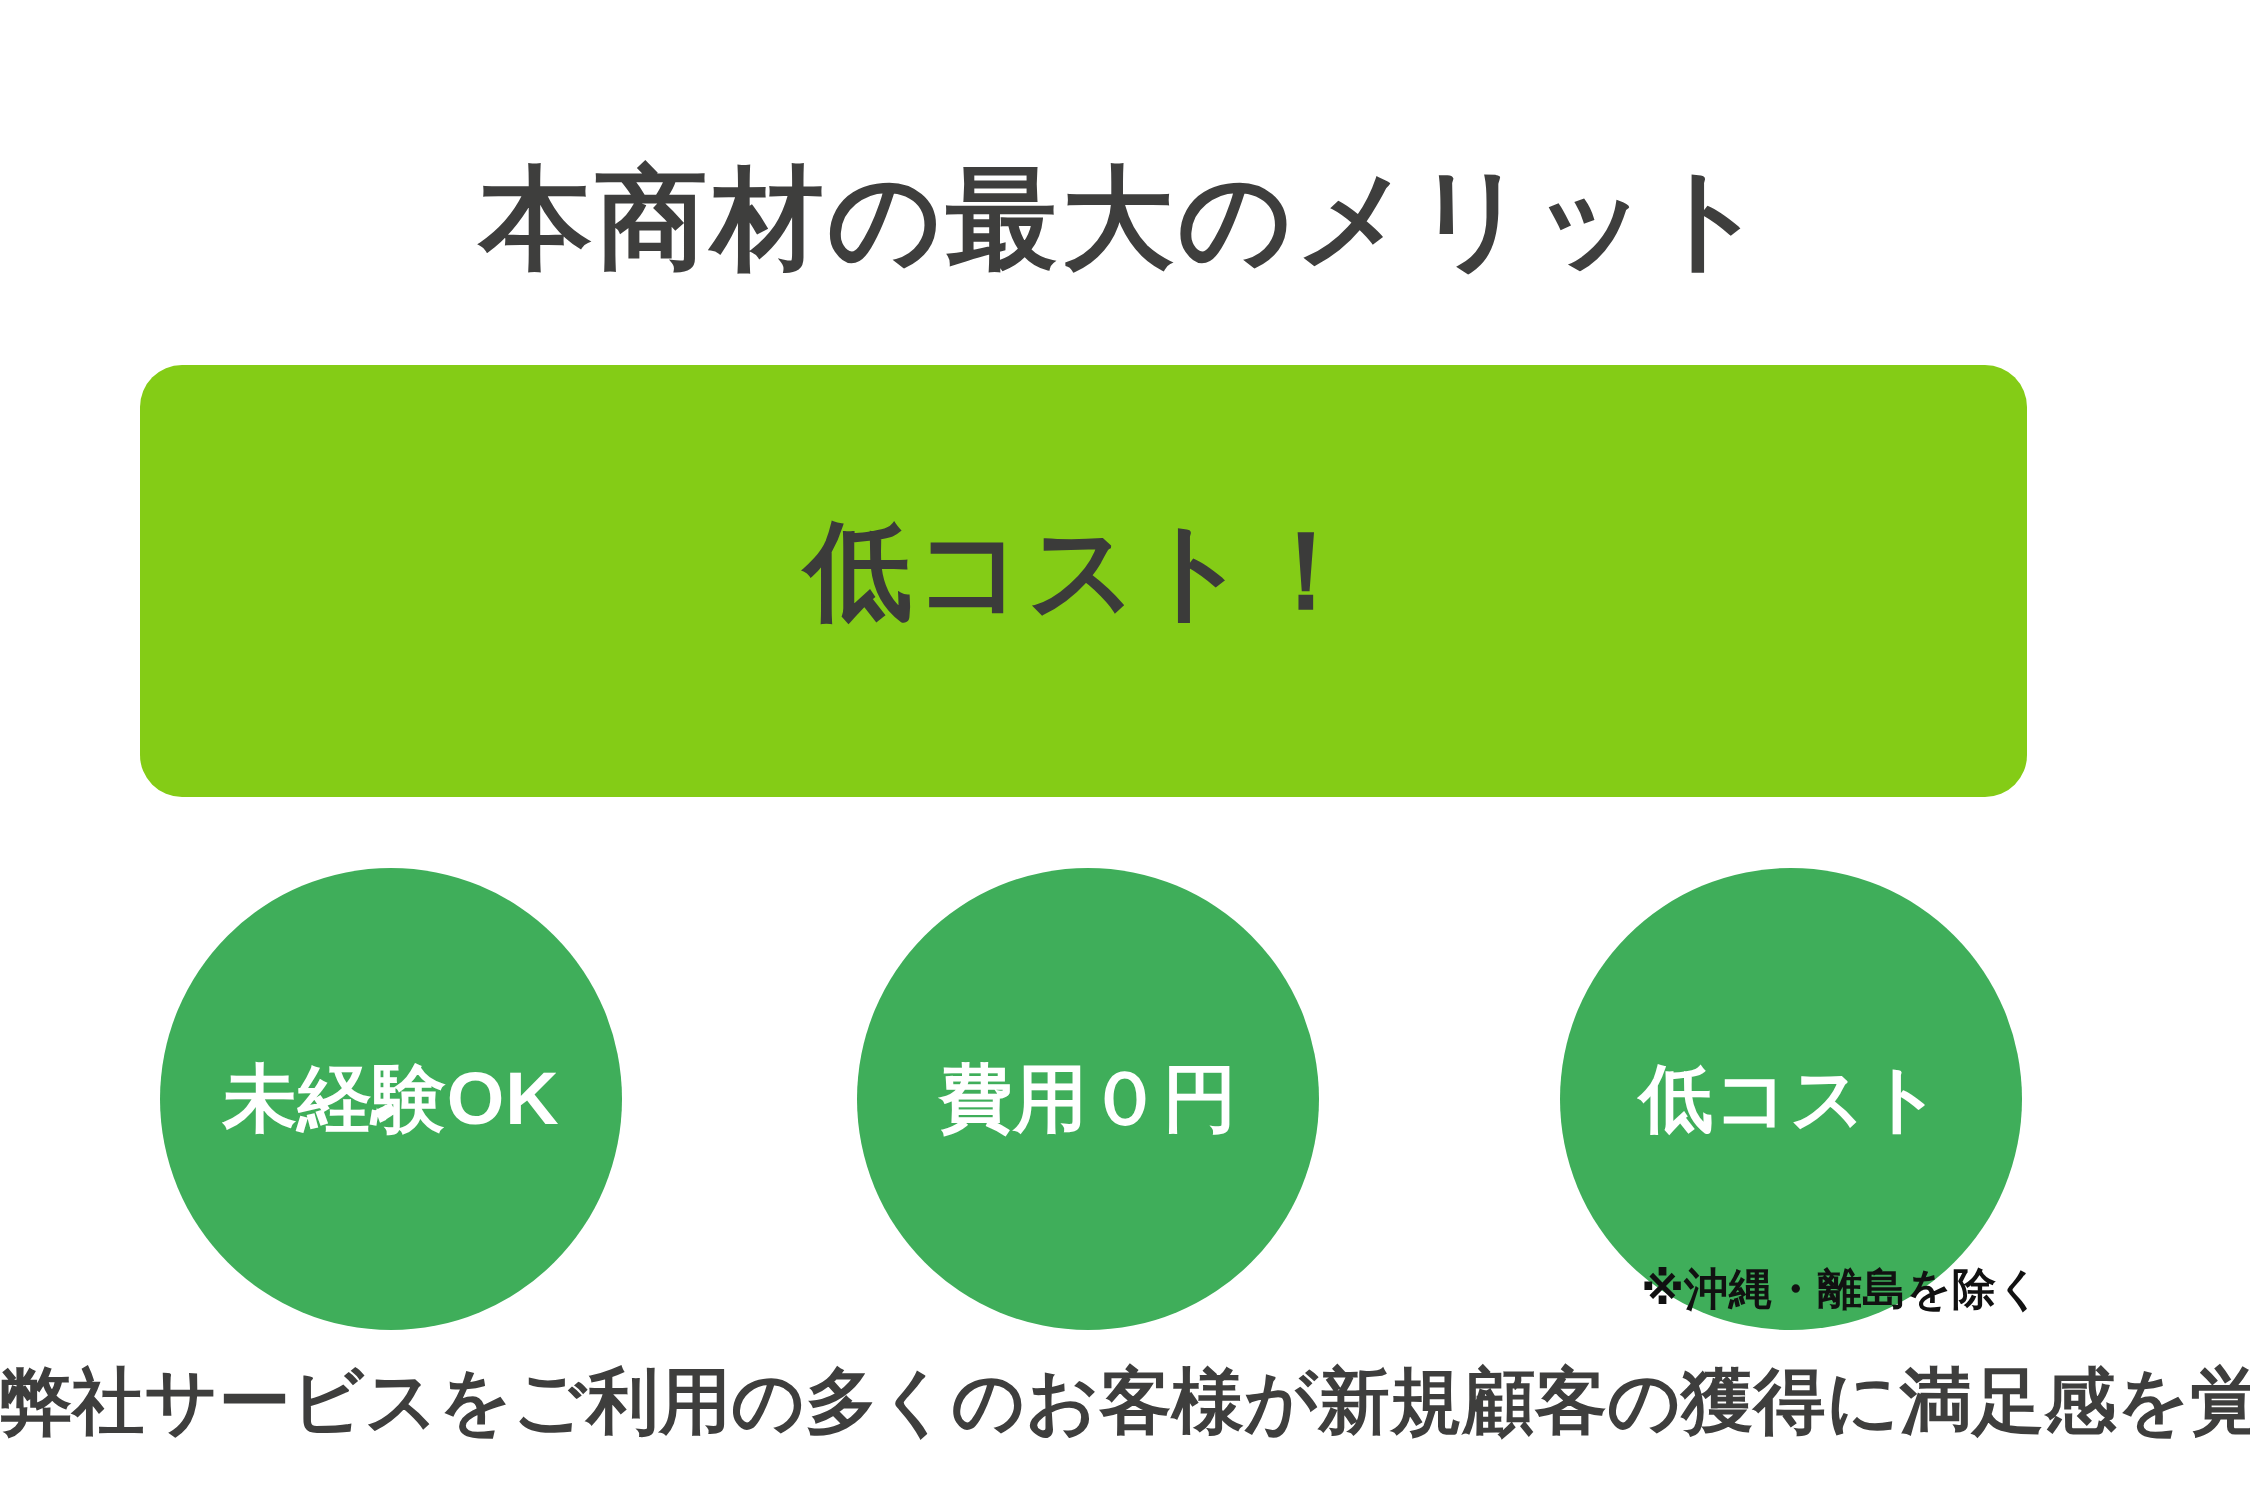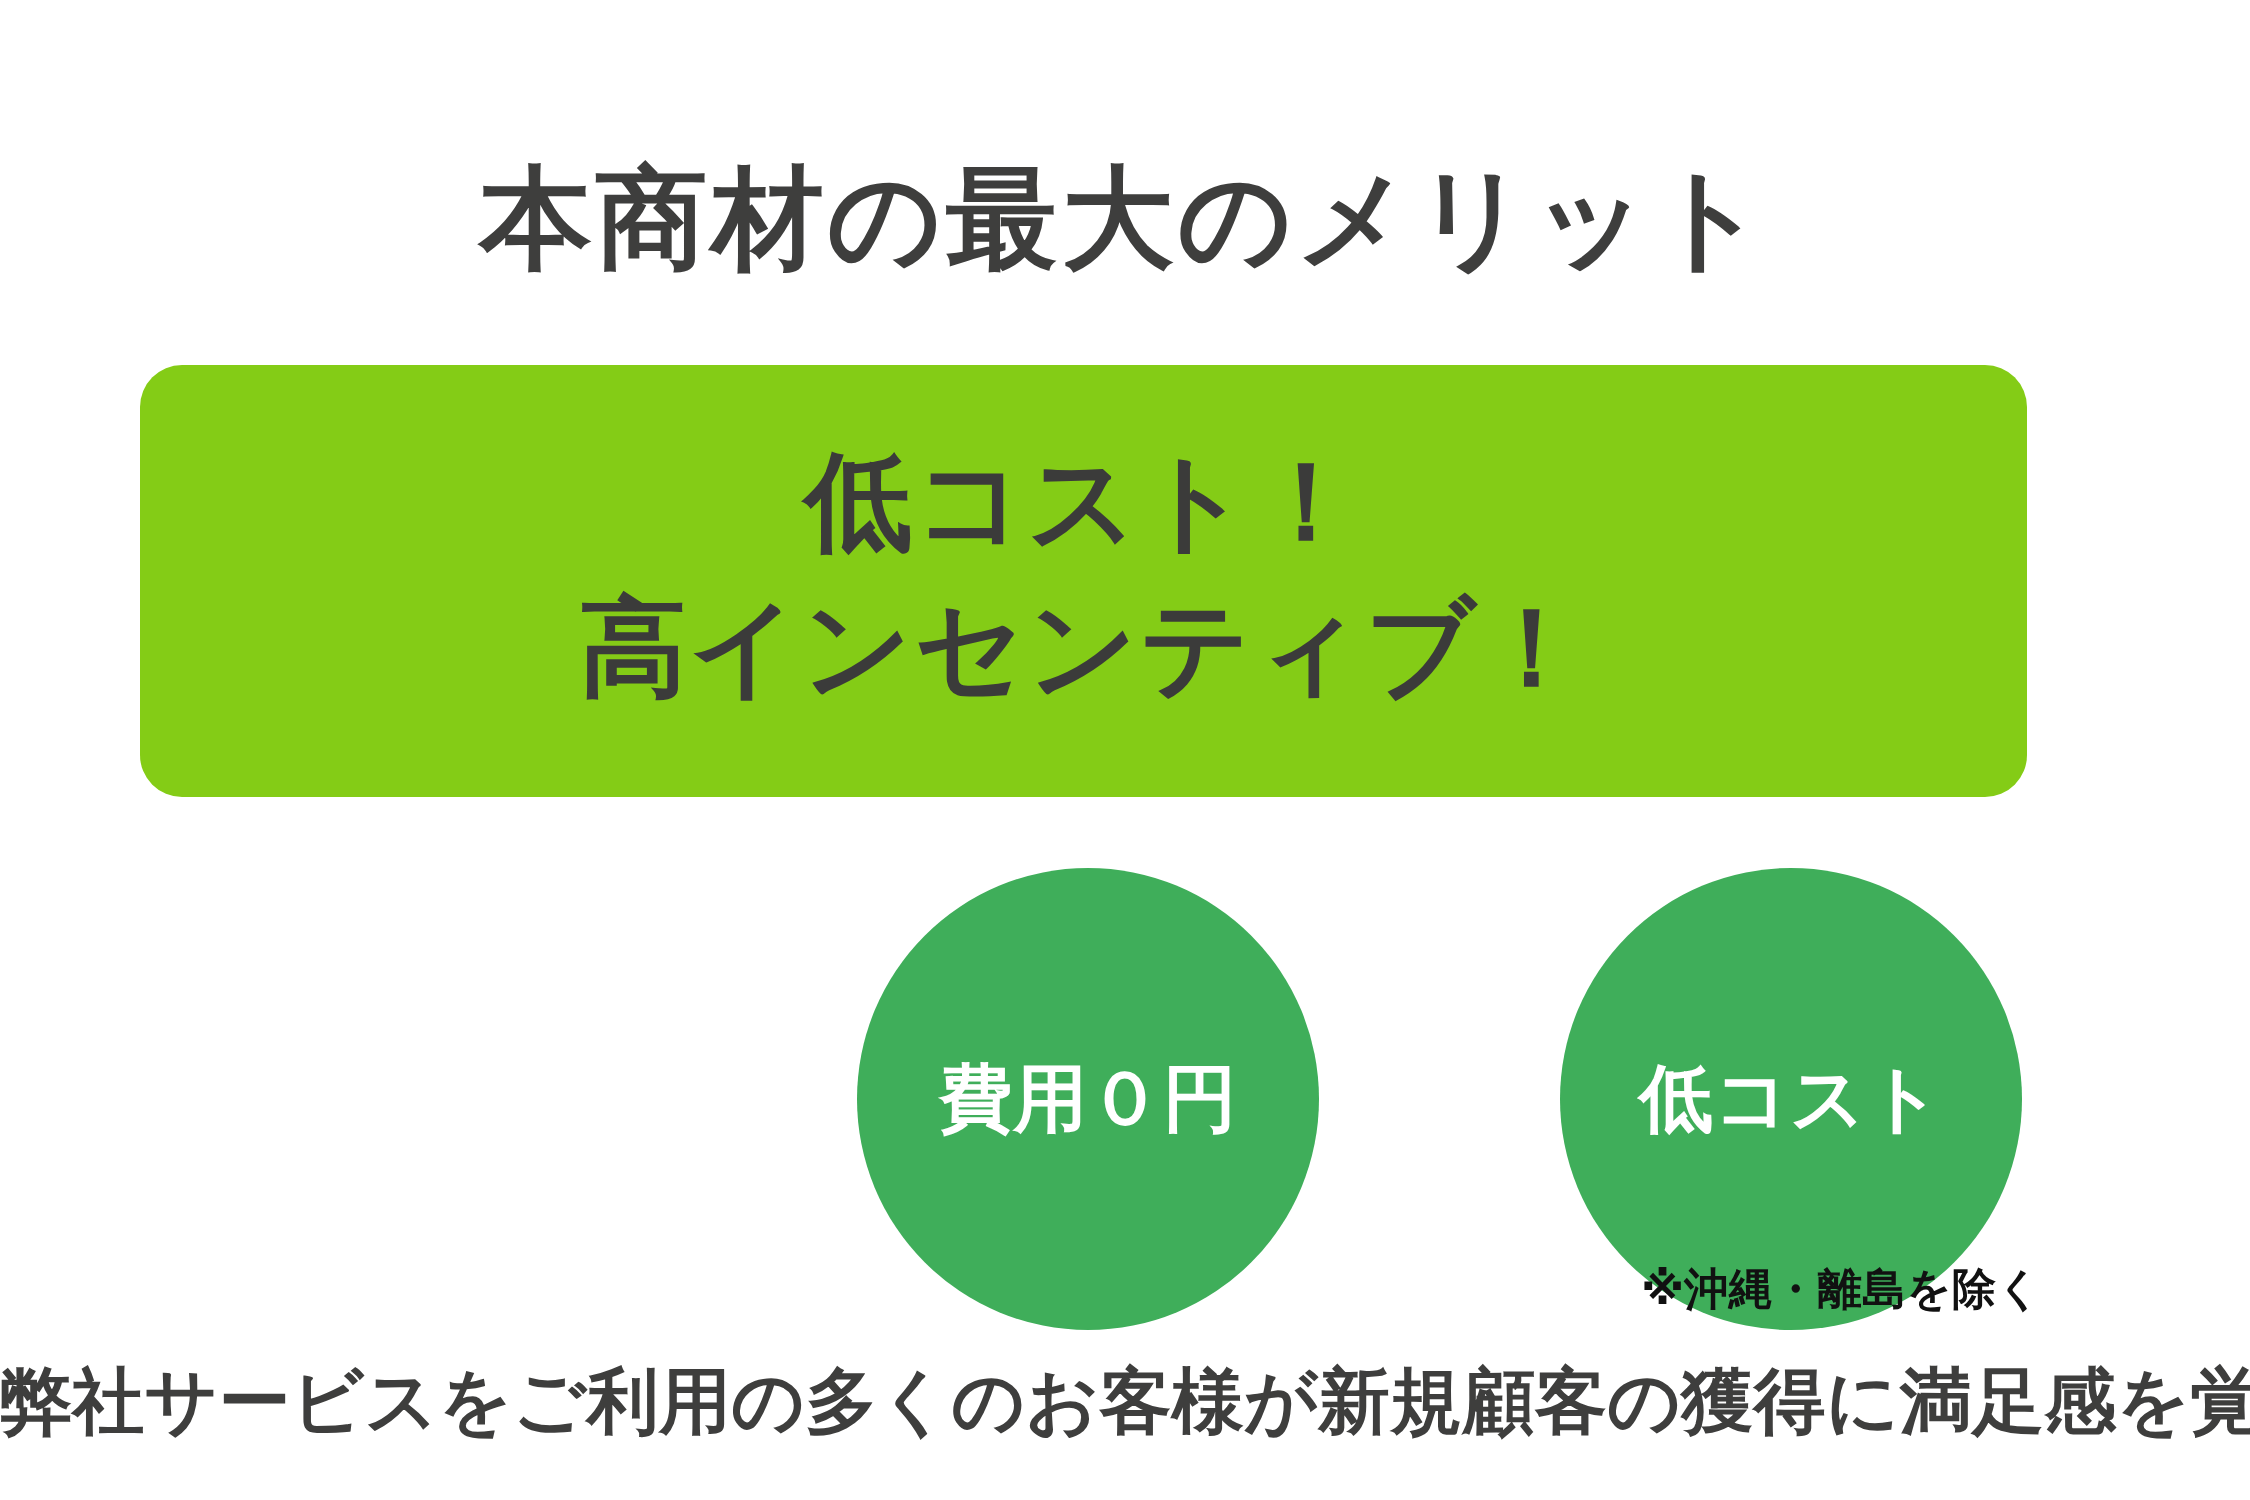--- a/index.html
+++ b/index.html
@@ -132,25 +132,27 @@
 </style>
 </head>
 <body>
 
 <div class="slide">
 
   <h1 class="slide-title">本商材の最大のメリット</h1>
 
   <div class="highlight-panel">
     <div class="highlight-line highlight-line-1">低コスト！</div>
-    <div class="highlight-line highlight-line-2">高インセンティブ！</div>
   </div>
 
   <div class="circles-row">
 
+    <div class="badge-circle badge-circle-1">
+      <span class="badge-label">未経験OK</span>
+    </div>
 
     <div class="badge-circle badge-circle-2">
       <span class="badge-label">費用０円</span>
     </div>
 
     <div class="badge-circle badge-circle-3">
       <span class="badge-label">低コスト</span>
     </div>
 
   </div>

